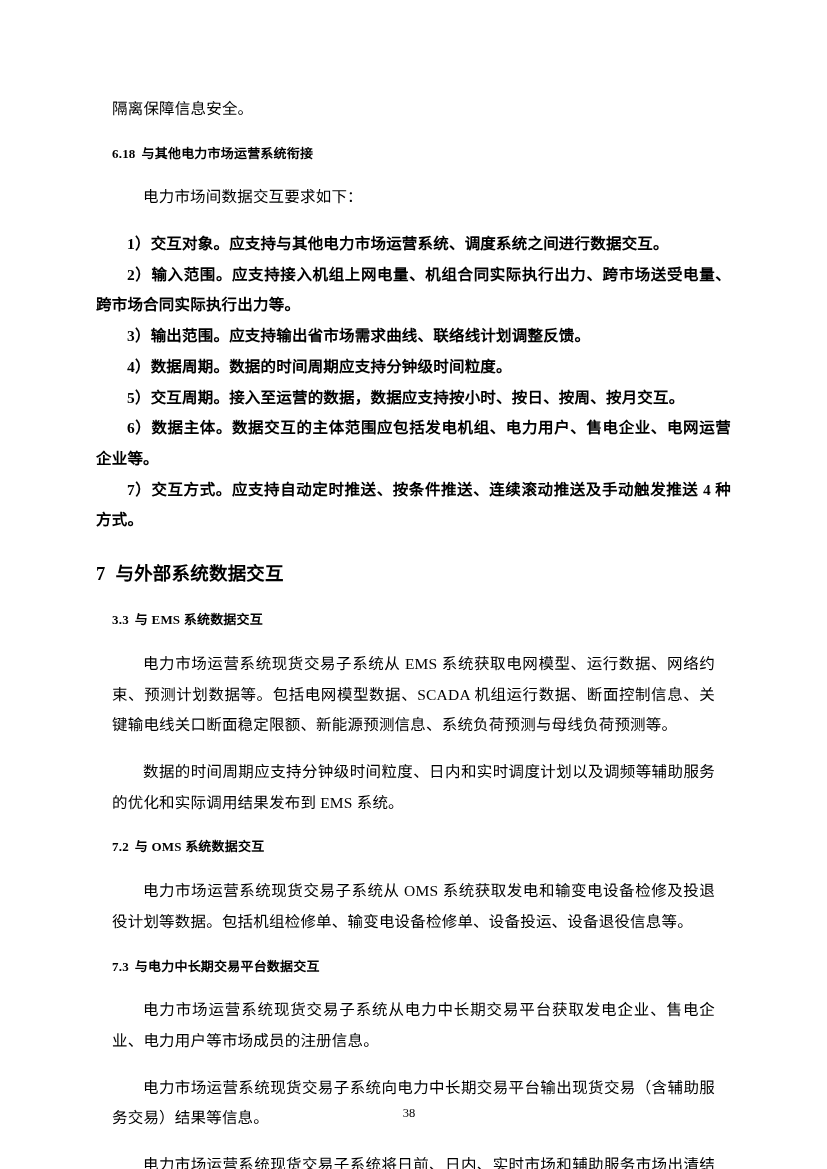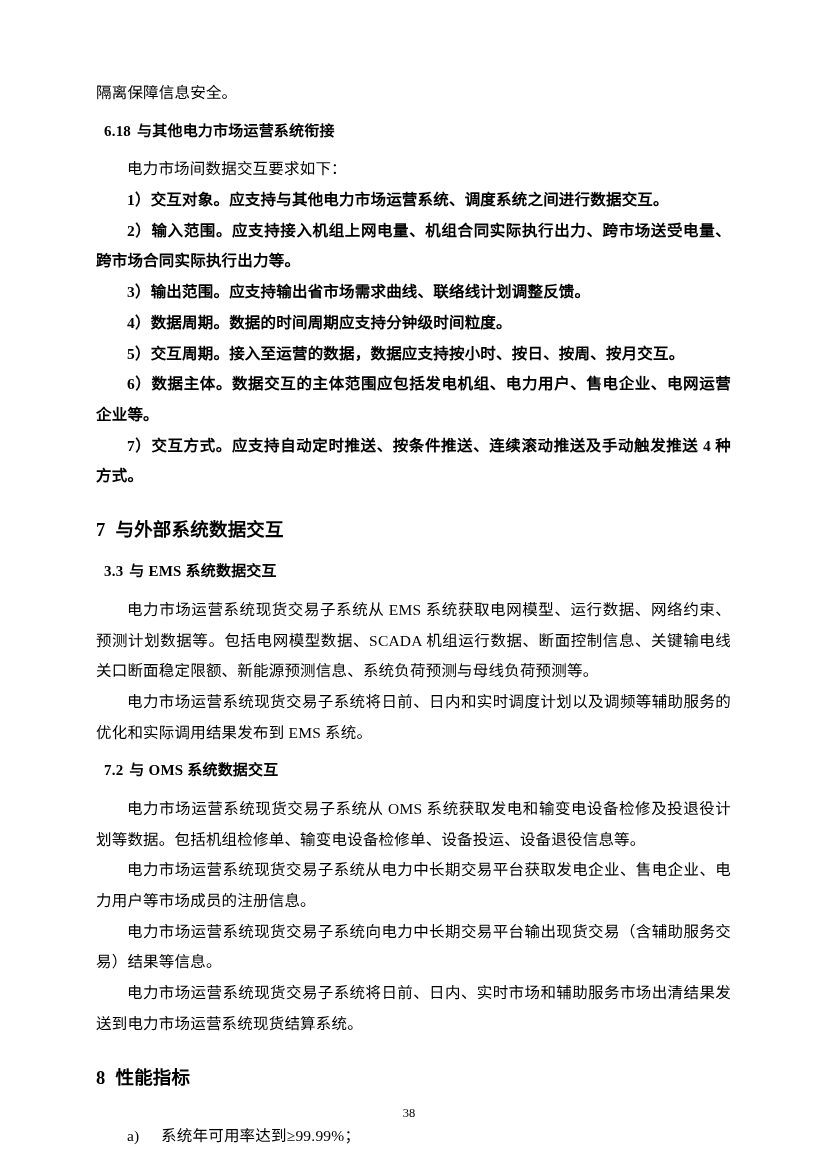--- a/index.html
+++ b/index.html
@@ -21,29 +21,29 @@
     padding: 78px 96px 40px 96px;
     overflow: hidden;
   }
   .content {
     font-size: 15.5px;
     line-height: 1.98;
     text-align: justify;
     letter-spacing: 0.2px;
   }
   .para {
-    margin: 0;
+    margin: 16px;
     text-indent: 2em;
   }
   .para.noindent {
     text-indent: 0;
   }
   .h2 {
-    margin: 8px;
-    font-size: 15px;
+    margin: 16px;
+    font-size: 13px;
     font-weight: bold;
     text-indent: 0;
     line-height: 1.98;
   }
   .h1 {
     margin: 22px 0 10px 0;
     font-size: 18.5px;
     font-weight: bold;
     text-indent: 0;
     line-height: 1.8;
@@ -112,26 +112,27 @@
 
     <p class="list-item flow"><span>6）</span><span>数据主体。数据交互的主体范围应包括发电机组、电力用户、售电企业、电网运营企业等。</span></p>
 
     <p class="list-item flow"><span>7）</span><span>交互方式。应支持自动定时推送、按条件推送、连续滚动推送及手动触发推送 4 种方式。</span></p>
 
     <p class="h1"><span class="num">7</span><span>与外部系统数据交互</span></p>
 
     <p class="h2"><span class="num">3.3</span><span>与 EMS 系统数据交互</span></p>
 
     <p class="para">电力市场运营系统现货交易子系统从 EMS 系统获取电网模型、运行数据、网络约束、预测计划数据等。包括电网模型数据、SCADA 机组运行数据、断面控制信息、关键输电线关口断面稳定限额、新能源预测信息、系统负荷预测与母线负荷预测等。</p>
-    <p class="para">电力市场运营系统现货交易子系统将日前、日内和实时调度计划以及调频等辅助服务的优化和实际调用结果发布到 EMS 系统。</p>
+    <p class="para">数据的时间周期应支持分钟级时间粒度、日内和实时调度计划以及调频等辅助服务的优化和实际调用结果发布到 EMS 系统。</p>
 
     <p class="h2"><span class="num">7.2</span><span>与 OMS 系统数据交互</span></p>
 
     <p class="para">电力市场运营系统现货交易子系统从 OMS 系统获取发电和输变电设备检修及投退役计划等数据。包括机组检修单、输变电设备检修单、设备投运、设备退役信息等。</p>
 
+    <p class="h2"><span class="num">7.3</span><span>与电力中长期交易平台数据交互</span></p>
 
     <p class="para">电力市场运营系统现货交易子系统从电力中长期交易平台获取发电企业、售电企业、电力用户等市场成员的注册信息。</p>
     <p class="para">电力市场运营系统现货交易子系统向电力中长期交易平台输出现货交易（含辅助服务交易）结果等信息。</p>
 
 
     <p class="para">电力市场运营系统现货交易子系统将日前、日内、实时市场和辅助服务市场出清结果发送到电力市场运营系统现货结算系统。</p>
 
     <p class="h1"><span class="num">8</span><span>性能指标</span></p>
 
     <div class="spacer-md"></div>

